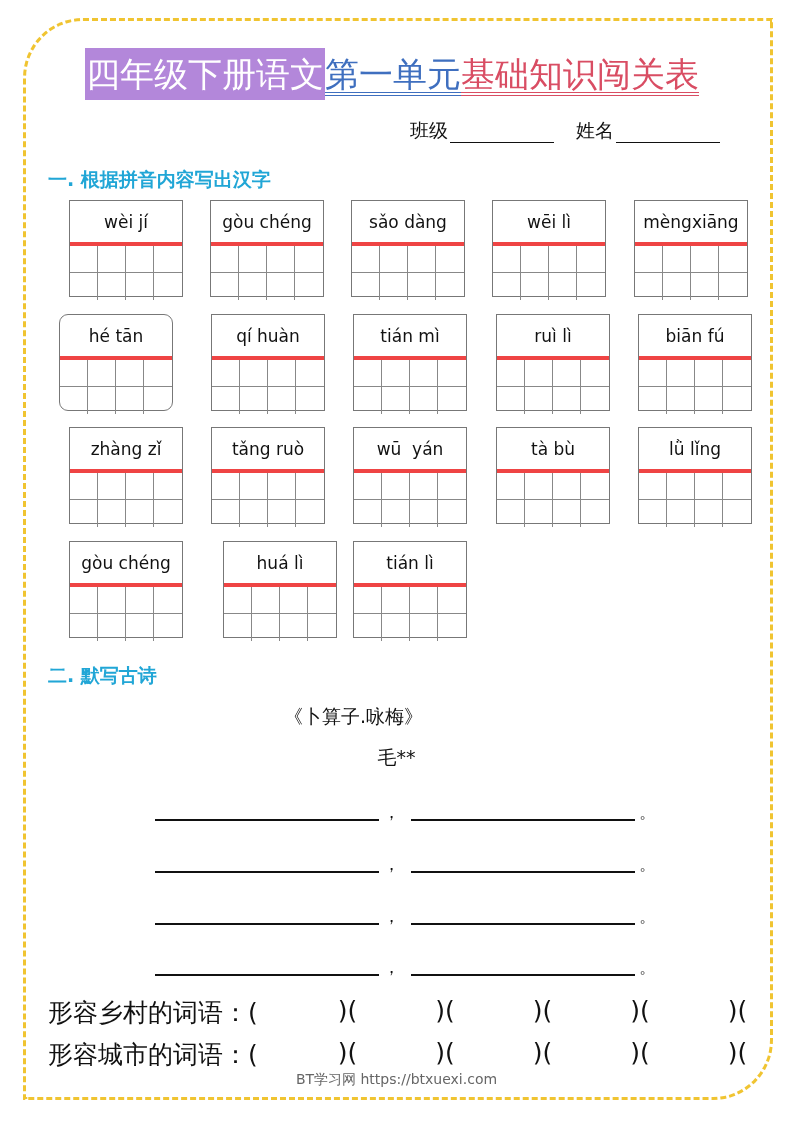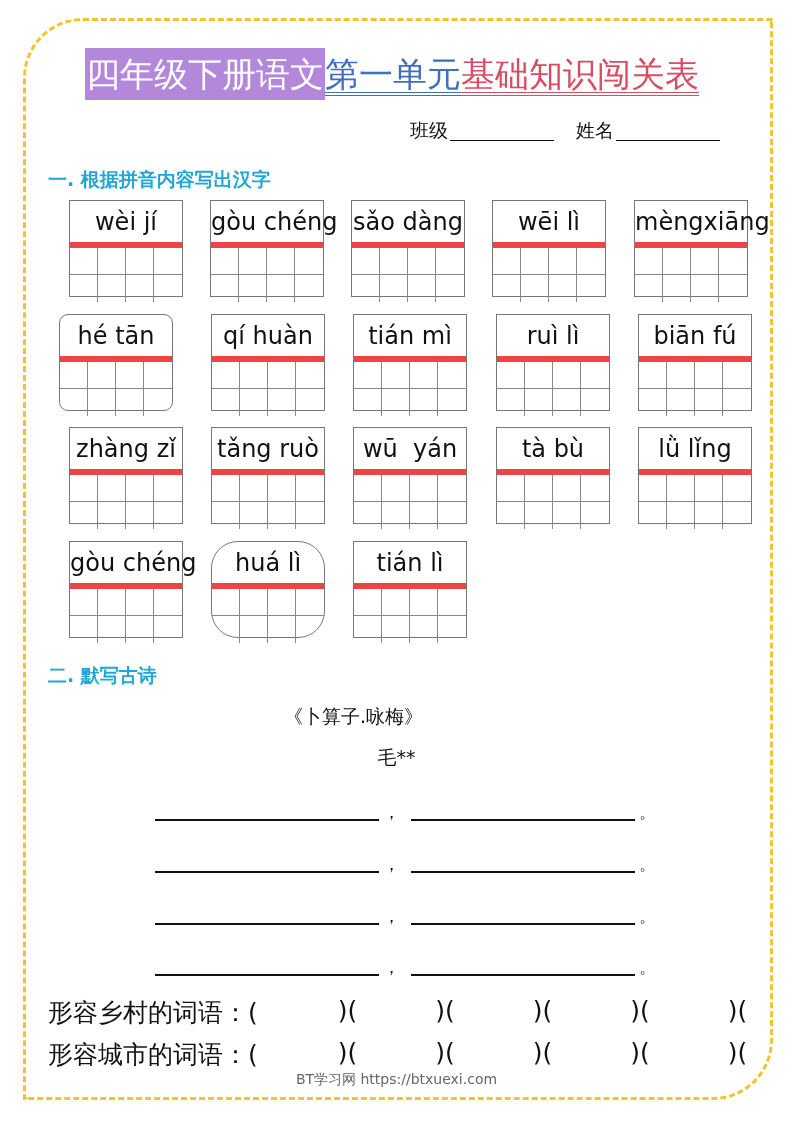--- a/index.html
+++ b/index.html
@@ -19,32 +19,32 @@
       position: absolute; top: 48px; left: 85px; height: 52px;
       display: flex; align-items: stretch; font-size: 34px; line-height: 52px;
       font-family: "DejaVu Sans", sans-serif; letter-spacing: 0px;
     }
     .title .p1 { background: #b387da; color: #ffffff; padding: 0 1px; }
     .title .p2 { color: #3f6fbf; border-bottom: 4px double #3f6fbf; height: 44px; }
     .title .p3 { color: #d94d63; border-bottom: 4px double #d94d63; height: 44px; }
     .meta {
       position: absolute; top: 118px; left: 410px; font-size: 19px; display: flex; gap: 22px;
     }
-    .meta .field { display: flex; align-items: flex-start; }
+    .meta .field { display: flex; align-items: center; }
     .meta .line { display: inline-block; width: 104px; border-bottom: 1px solid #111; height: 22px; margin-left: 2px; }
     .section-h {
       position: absolute; left: 48px; font-size: 19px; color: #21a6d6; font-weight: bold;
     }
     .box {
       position: absolute; width: 114px; height: 97px; border: 1px solid #777; box-sizing: border-box;
       background: #fff;
     }
     .box .py {
-      height: 41px; border-bottom: 6px solid #ef4444; text-align: center; line-height: 42px;
-      font-size: 24px; color: #111; white-space: nowrap;
+      height: 41px; border-bottom: 4px solid #ef4444; text-align: center; line-height: 42px;
+      font-size: 17px; color: #111; white-space: nowrap;
     }
     .box .grid {
       display: grid; grid-template-columns: repeat(4, 1fr); grid-template-rows: 27px 27px;
     }
     .box .cell { border-right: 1px solid #888; border-bottom: 1px solid #888; }
     .box .cell:nth-child(4n) { border-right: none; }
     .box .cell:nth-child(n+5) { border-bottom: none; }
     .poem-title { position: absolute; top: 704px; left: 0; width: 707px; text-align: center; font-size: 19px; }
     .poem-author { position: absolute; top: 745px; left: 0; width: 793px; text-align: center; font-size: 19px; }
     .poem-line { position: absolute; left: 155px; display: flex; align-items: flex-end; }
@@ -283,21 +283,21 @@
       <div class="cell"></div>
       <div class="cell"></div>
       <div class="cell"></div>
       <div class="cell"></div>
       <div class="cell"></div>
       <div class="cell"></div>
       <div class="cell"></div>
       <div class="cell"></div>
     </div>
 </div>
-<div class="box" style="left:211px;top:541px;border-radius:27px;">
+<div class="box" style="left:223px;top:541px;">
   <div class="py">huá lì</div>
   <div class="grid">
       <div class="cell"></div>
       <div class="cell"></div>
       <div class="cell"></div>
       <div class="cell"></div>
       <div class="cell"></div>
       <div class="cell"></div>
       <div class="cell"></div>
       <div class="cell"></div>

